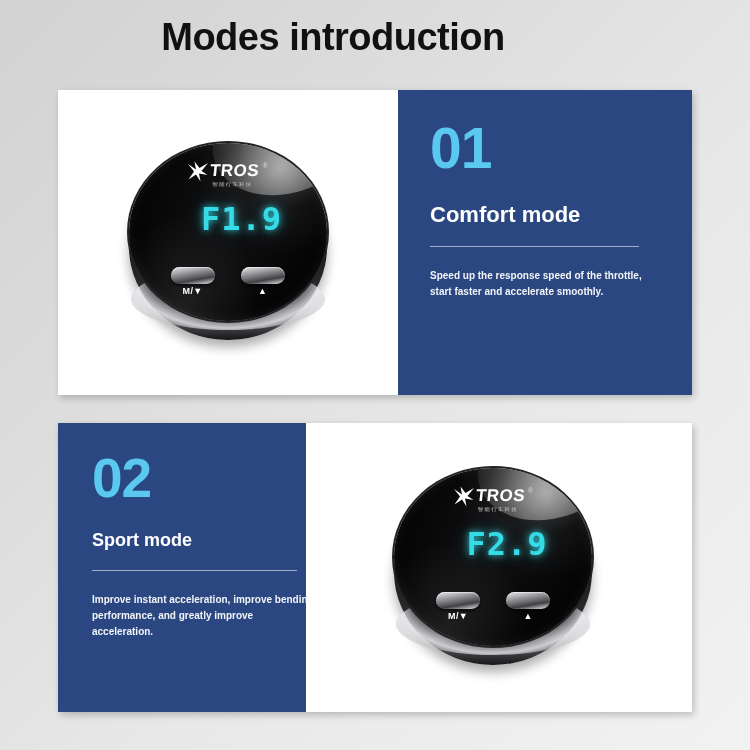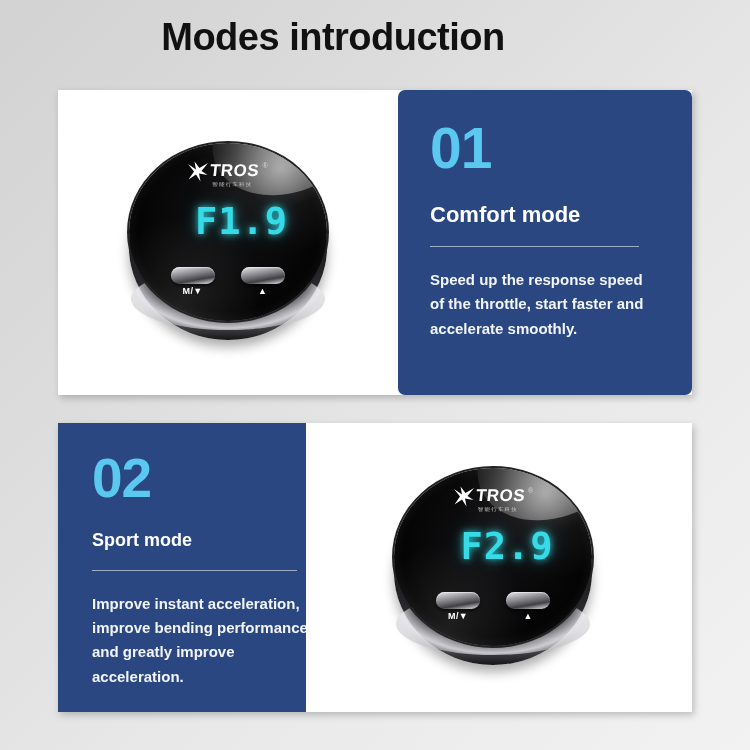--- a/index.html
+++ b/index.html
@@ -59,21 +59,21 @@
   #card-1 .panel-device { width: 340px; }
   #card-2 .panel-device { width: 375px; order: 2; }
 
   .panel-text {
     position: relative;
     background: #2a4782;
     color: #ffffff;
     box-sizing: border-box;
     flex: 1;
   }
-  #card-1 .panel-text { padding: 30px 34px 0 32px; border-radius: 7px; }
+  #card-1 .panel-text { padding: 30px 34px 0 32px; }
   #card-2 .panel-text { order: 1; padding: 28px 30px 0 34px; width: 248px; flex: none; }
 
   .mode-number {
     color: #5bc8f0;
     font-weight: bold;
     line-height: 1;
     letter-spacing: -1px;
   }
   #card-1 .mode-number { font-size: 57px; }
   #card-2 .mode-number { font-size: 55px; }
@@ -88,21 +88,21 @@
 
   .divider {
     height: 1px;
     background: rgba(255,255,255,0.55);
     margin-top: 19px;
   }
   #card-1 .divider { width: 209px; }
   #card-2 .divider { width: 205px; }
 
   .mode-desc {
-    font-size: 15px;
+    font-size: 10px;
     line-height: 1.62;
     color: #f2f4f8;
     margin-top: 21px;
     font-weight: bold;
   }
   #card-1 .mode-desc { width: 215px; }
   #card-2 .mode-desc { width: 225px; }
 
   
   .device-wrap {
@@ -193,21 +193,21 @@
   }
 
   
   .display {
     position: absolute;
     top: 57px;
     left: 0;
     width: 226px;
     text-align: center;
     font-family: "DejaVu Sans Mono", monospace;
-    font-size: 37px;
+    font-size: 32px;
     font-weight: bold;
     letter-spacing: 1px;
     color: #35dbe6;
     text-shadow: 0 0 7px rgba(53,219,230,0.85), 0 0 16px rgba(53,219,230,0.45);
   }
 
   
   .btn-row {
     position: absolute;
     top: 124px;

